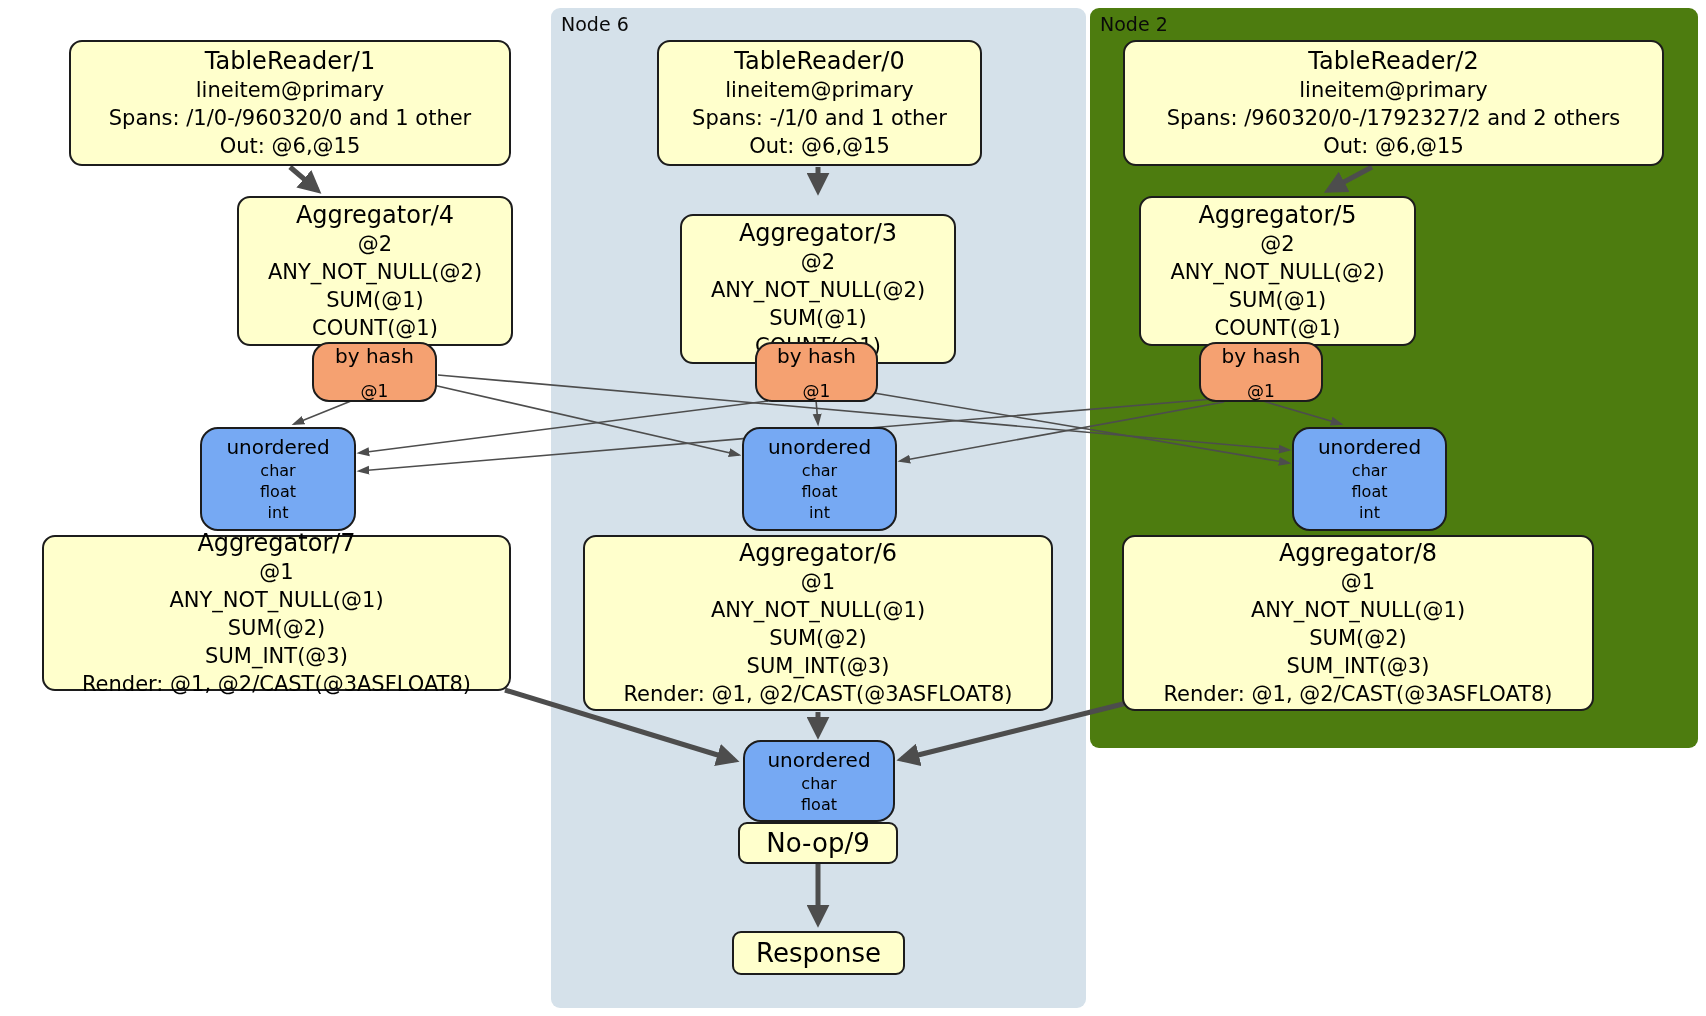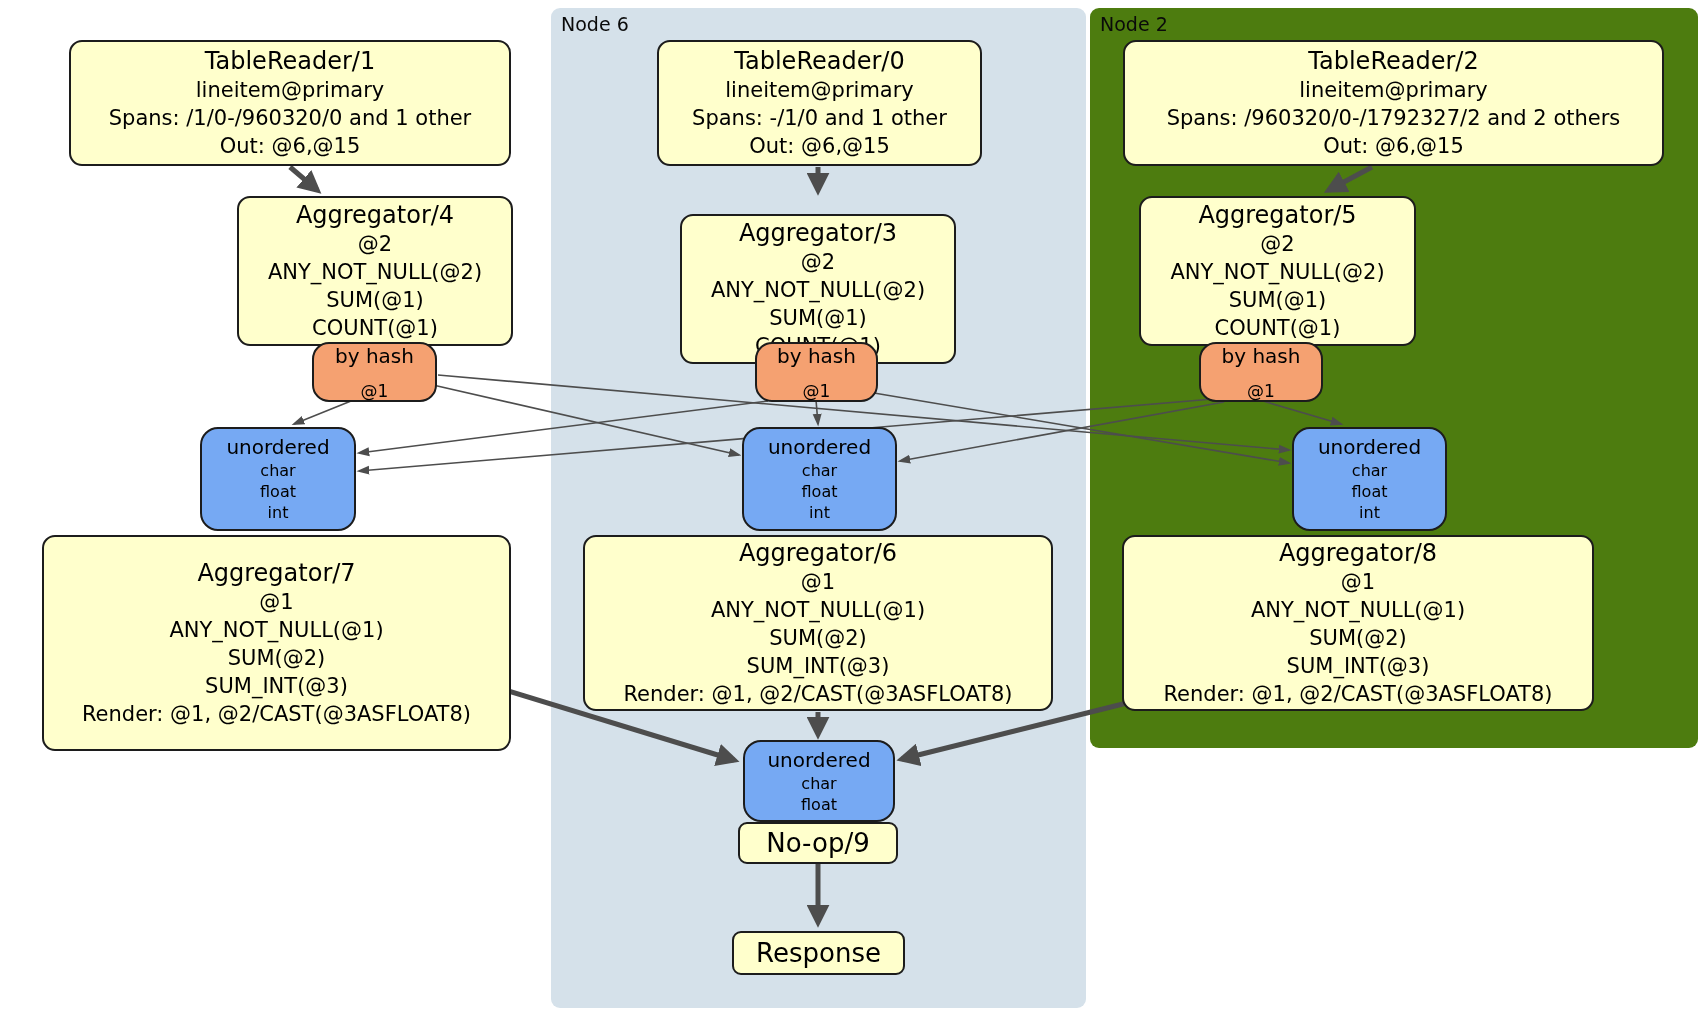--- a/index.html
+++ b/index.html
@@ -90,21 +90,21 @@
   <div class="gbox hash" style="left:312px;top:342px;width:125px;height:60px;">
     <div class="title">by hash</div>
     <div class="sub">@1</div>
   </div>
   <div class="gbox sync" style="left:200px;top:427px;width:156px;height:104px;">
     <div class="title">unordered</div>
     <div class="line">char</div>
     <div class="line">float</div>
     <div class="line">int</div>
   </div>
-  <div class="gbox" style="left:42px;top:535px;width:469px;height:216px;">
+  <div class="gbox" style="left:42px;top:535px;width:469px;height:156px;">
     <div class="title">Aggregator/7</div>
     <div class="line">@1</div>
     <div class="line">ANY_NOT_NULL(@1)</div>
     <div class="line">SUM(@2)</div>
     <div class="line">SUM_INT(@3)</div>
     <div class="line">Render: @1, @2/CAST(@3ASFLOAT8)</div>
   </div>
 
   <div class="gbox" style="left:657px;top:40px;width:325px;height:126px;">
     <div class="title">TableReader/0</div>

